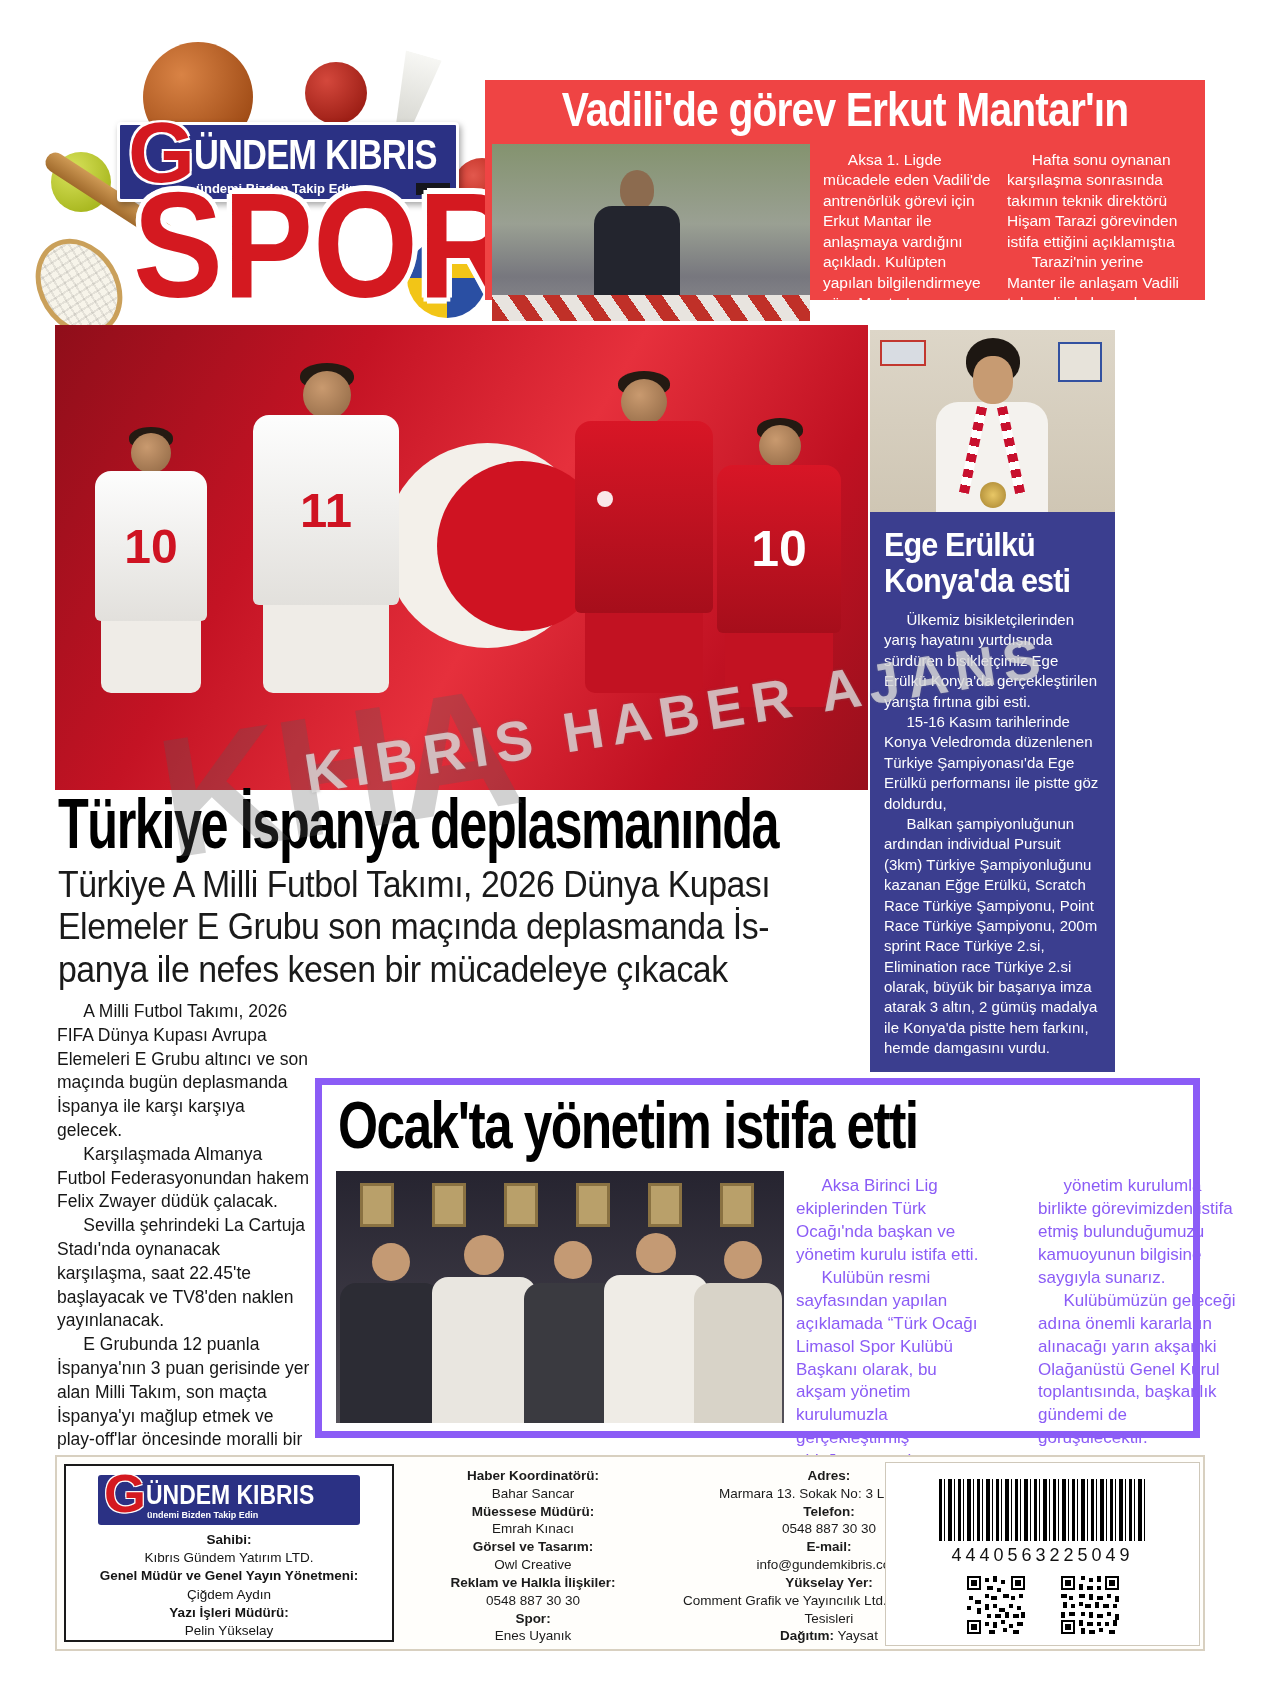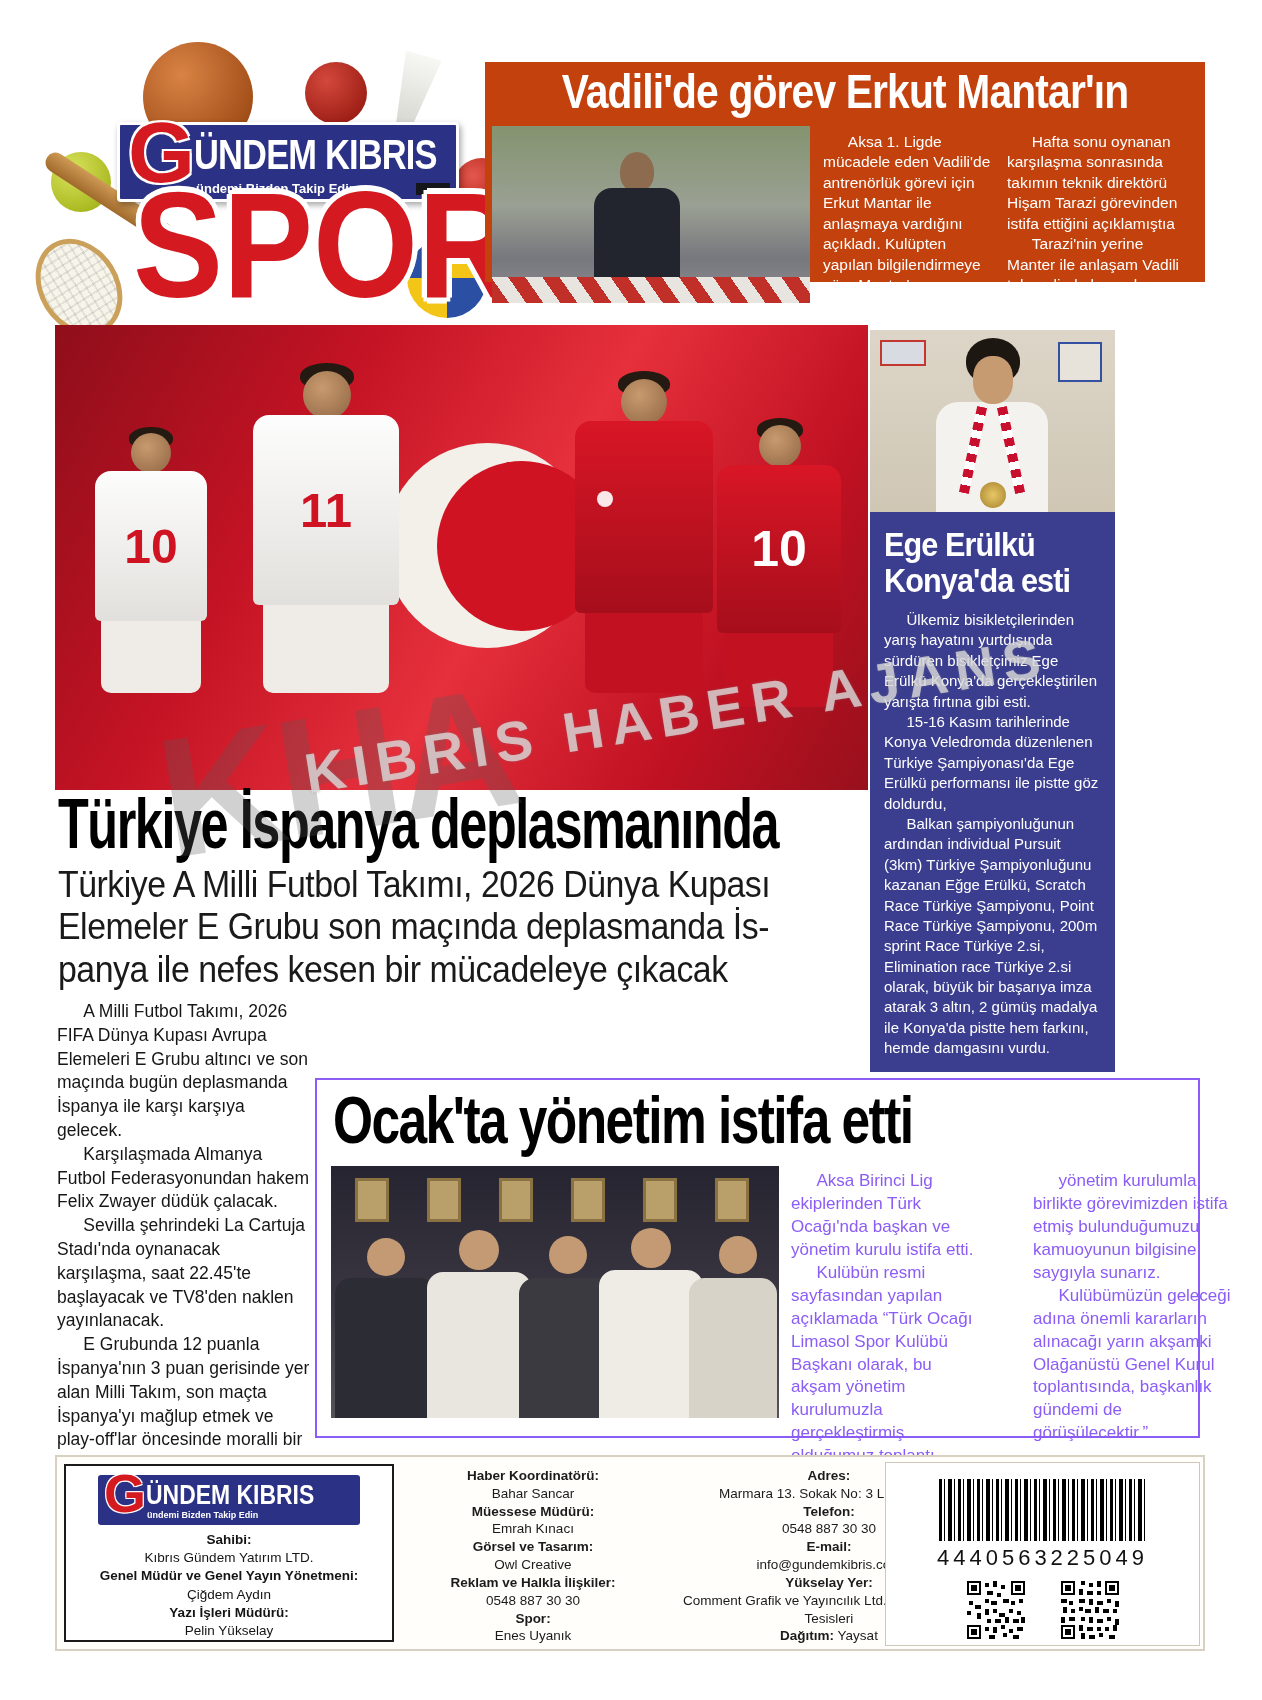--- a/index.html
+++ b/index.html
@@ -23,21 +23,21 @@
 .brand-box{position:absolute;left:62px;top:82px;width:342px;height:80px;background:#2b3184;border:3px solid #fff;border-radius:4px;box-shadow:2px 3px 6px rgba(0,0,0,.35)}
 .brand-g{position:absolute;left:8px;top:-16px;font-size:86px;line-height:1;font-weight:900;color:#d41920;
   text-shadow:2px 2px 0 #fff,-2px -2px 0 #fff,2px -2px 0 #fff,-2px 2px 0 #fff}
 .brand-rest{position:absolute;left:74px;top:6px;font-size:42px;font-weight:800;color:#fff;letter-spacing:-1px;transform:scaleX(.82);transform-origin:left top;white-space:nowrap}
 .brand-tagline{position:absolute;left:76px;top:56px;font-size:13px;font-weight:700;color:#fff;white-space:nowrap}
 .brand-datebox{position:absolute;left:296px;top:58px;width:34px;height:12px;background:#15151c}
 .spor{position:absolute;left:78px;top:130px;font-size:150px;line-height:1;font-weight:900;color:#d41920;transform:scaleX(.9);transform-origin:left top;white-space:nowrap;
   text-shadow:-6px 0 0 #fff,6px 0 0 #fff,0 -6px 0 #fff,0 6px 0 #fff,-4px -4px 0 #fff,4px 4px 0 #fff,-4px 4px 0 #fff,4px -4px 0 #fff}
 
 
-.green-box{position:absolute;left:485px;top:62px;width:720px;height:220px;background:#c2410c}
+.green-box{position:absolute;left:485px;top:80px;width:720px;height:220px;background:#ef4444}
 .green-headline{position:absolute;left:0;top:2px;width:100%;text-align:center;font-size:48px;font-weight:800;color:#fff;letter-spacing:-1px;transform:scaleX(.85);transform-origin:center top;white-space:nowrap}
 .green-photo{position:absolute;left:7px;top:64px;width:318px;height:177px;overflow:hidden;
   background:linear-gradient(180deg,#84936f 0%,#9aa093 45%,#77777e 75%,#8d8d90 100%)}
 .gp-head{position:absolute;left:128px;top:26px;width:34px;height:40px;border-radius:50% 50% 45% 45%;background:#8c6b4f}
 .gp-body{position:absolute;left:102px;top:62px;width:86px;height:115px;border-radius:18px 18px 0 0;background:#23252e}
 .gp-barrier{position:absolute;left:0;bottom:0;width:100%;height:26px;background:repeating-linear-gradient(55deg,#c03028 0 14px,#e8e4df 14px 28px)}
 .green-col{position:absolute;top:70px;color:#fff;font-size:15.5px;line-height:1.32;font-weight:500}
 .green-col p{text-indent:1.6em}
 .gcol1{left:338px;width:174px}
 .gcol2{left:522px;width:184px}
@@ -105,21 +105,21 @@
 
 .main-headline{position:absolute;left:58px;top:784px;font-size:70px;font-weight:900;color:#000;letter-spacing:-2px;transform:scaleX(.72);transform-origin:left top;white-space:nowrap;z-index:2}
 .subhead{position:absolute;left:58px;top:864px;font-size:36px;line-height:1.18;color:#1a1a1a;letter-spacing:-.5px;z-index:2}
 .subhead div{white-space:nowrap;transform:scaleX(.94);transform-origin:left top}
 
 
 .left-col{position:absolute;left:57px;top:1000px;width:256px;font-size:17.5px;line-height:1.36;color:#161616}
 .left-col p{text-indent:1.5em}
 
 
-.ocak-box{position:absolute;left:315px;top:1078px;width:885px;height:360px;border:2px solid #8b5cf6;background:#fff}
+.ocak-box{position:absolute;left:315px;top:1078px;width:885px;height:360px;border:7px solid #8b5cf6;background:#fff}
 .ocak-headline{position:absolute;left:16px;top:2px;font-size:66px;font-weight:900;color:#000;letter-spacing:-2px;transform:scaleX(.78);transform-origin:left top;white-space:nowrap}
 .ocak-photo{position:absolute;left:14px;top:86px;width:448px;height:252px;overflow:hidden;background:linear-gradient(#262430 0%,#3a3742 55%,#55525a 100%)}
 .frame{position:absolute;top:12px;width:34px;height:44px;background:#b9a06a;border:3px solid #8a7242}
 .man-head{position:absolute;border-radius:50%;background:#c49a74}
 .man-body{position:absolute;border-radius:16px 16px 0 0;bottom:0}
 .ocak-col{position:absolute;top:90px;font-size:17px;line-height:1.35;color:#8b5cf6}
 .ocak-col p{text-indent:1.5em}
 .ocol1{left:474px;width:192px}
 .ocol2{left:716px;width:198px}
 
@@ -131,21 +131,21 @@
 .f-logo-rest{position:absolute;left:48px;top:5px;font-size:27px;font-weight:800;color:#fff;transform:scaleX(.85);transform-origin:left top;white-space:nowrap}
 .f-logo-tag{position:absolute;left:49px;top:35px;font-size:9px;font-weight:700;color:#fff;white-space:nowrap}
 .f-leftbox .f-line{font-size:13.5px;line-height:1.35}
 .f-label{font-weight:800}
 .f-mid{position:absolute;top:10px;text-align:center;font-size:13.5px;line-height:1.32;color:#1b1b1b}
 .f-mid1{left:332px;width:288px}
 .f-mid2{left:622px;width:300px}
 .f-rightbox{position:absolute;left:828px;top:5px;width:315px;height:184px;border:1px solid #cfc8ba;background:#fff;text-align:center}
 .barcode{margin:16px auto 4px;width:208px;height:62px;
   background:repeating-linear-gradient(90deg,#000 0 3px,#fff 3px 5px,#000 5px 6px,#fff 6px 9px,#000 9px 13px,#fff 13px 15px,#000 15px 16px,#fff 16px 19px)}
-.barcode-number{font-size:22px;letter-spacing:4px;color:#111}
+.barcode-number{font-size:18px;letter-spacing:4px;color:#111}
 .qr-row{display:flex;justify-content:center;gap:36px;margin-top:10px}
 .qr{width:58px;height:58px}
 </style>
 </head>
 <body>
 
 <div class="page">
 
   <div class="masthead">
     <div class="ball basketball"></div>

